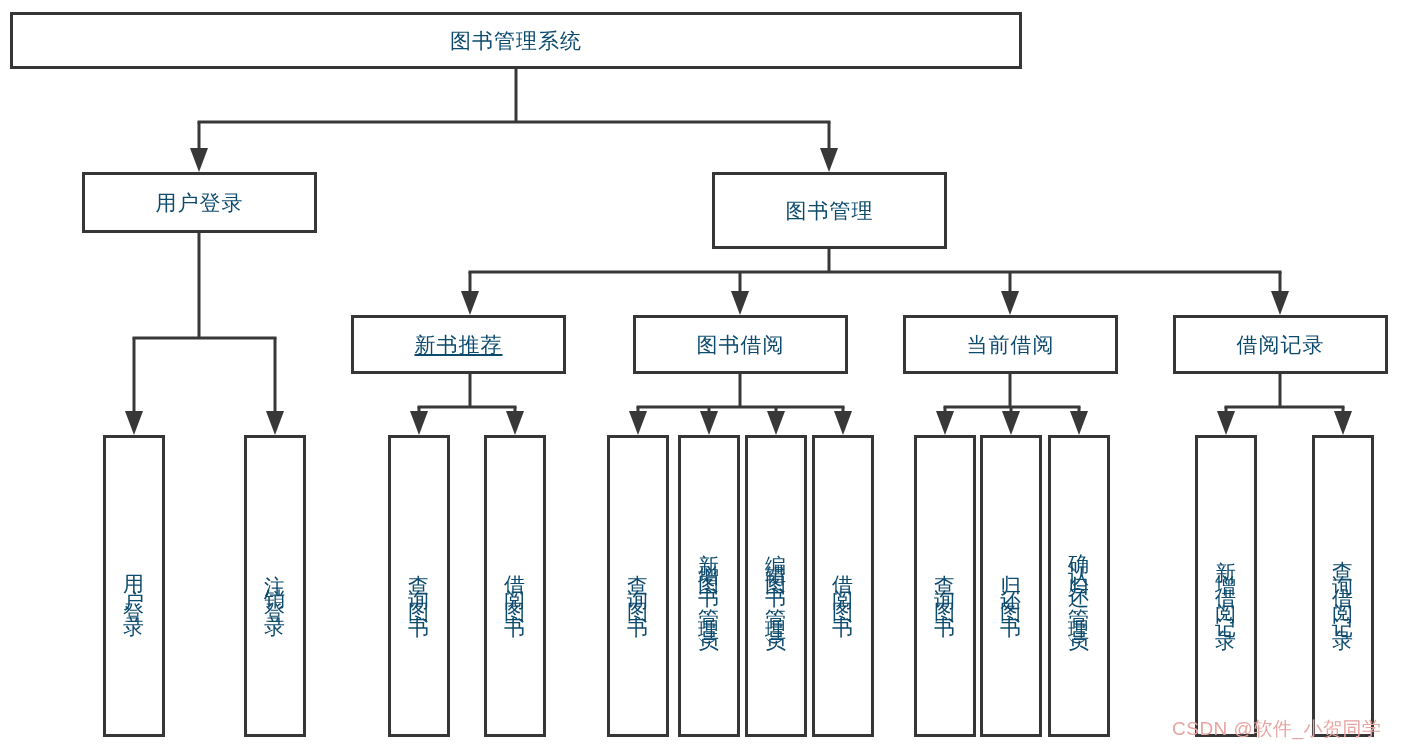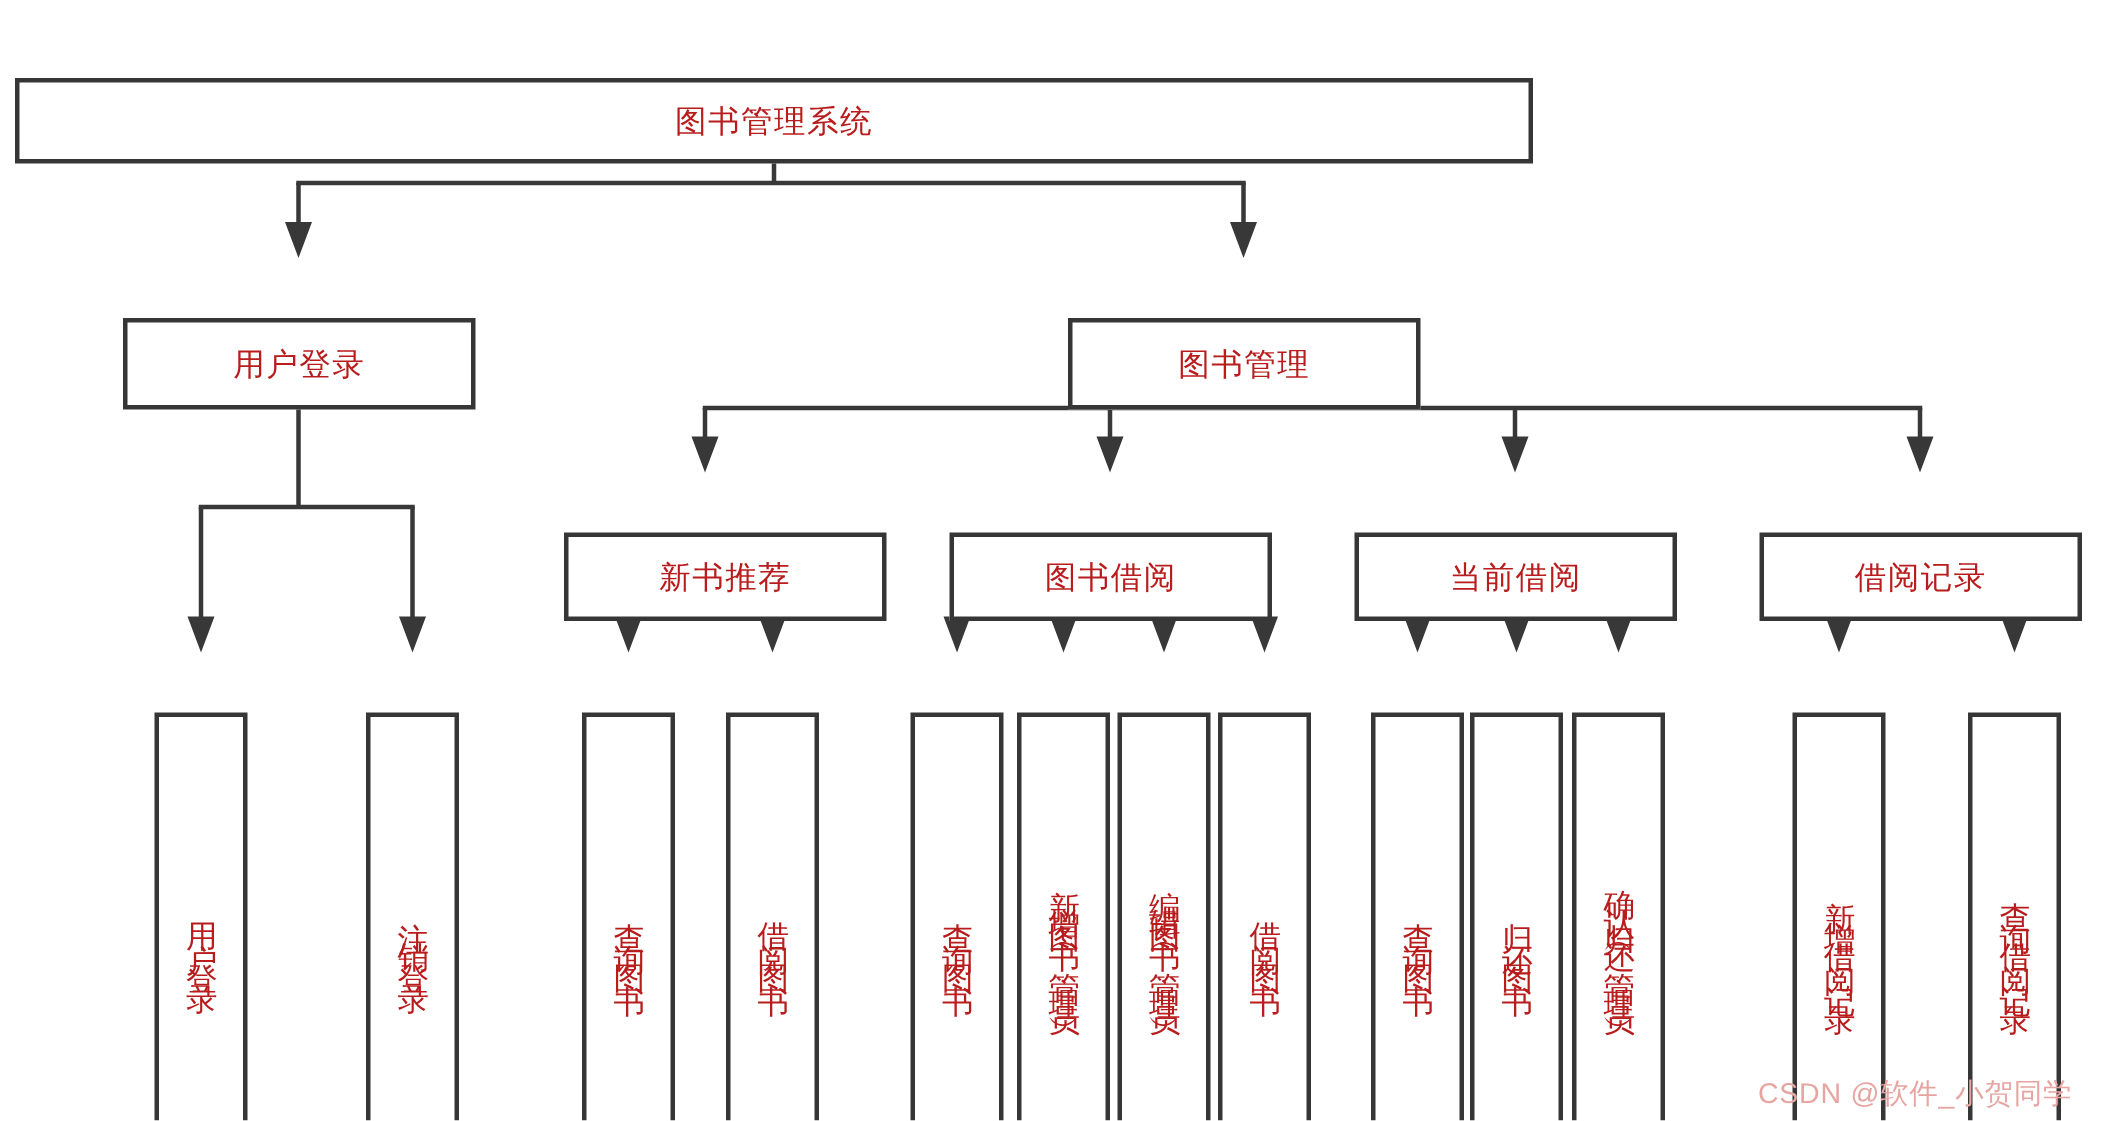--- a/index.html
+++ b/index.html
@@ -4,33 +4,33 @@
 <style>
   html,body{margin:0;padding:0;background:#fff;}
   .canvas{
     position:relative;width:1405px;height:747px;background:#ffffff;
     font-family:"Liberation Sans","DejaVu Sans",sans-serif;color:#2b2b2b;overflow:hidden;
   }
   .connectors{position:absolute;left:0;top:0;z-index:1;}
   .node{
     position:absolute;box-sizing:border-box;background:#ffffff;border:3px solid #363636;
     display:flex;align-items:center;justify-content:center;z-index:2;
-    font-size:21px;letter-spacing:1px;color:#b91c1c;margin-top:40px;
+    font-size:21px;letter-spacing:1px;color:#0c4a6e;
   }
   .leaf span{
     writing-mode:vertical-lr;text-orientation:mixed;letter-spacing:14px;
     font-size:21px;line-height:1;white-space:nowrap;
   }
   .leaf.long span{letter-spacing:11px;}
   
   .n-root{left:10px;top:12px;width:1012px;height:57px;}
   .n-user-login{left:82px;top:172px;width:235px;height:61px;}
-  .n-book-mgmt{left:712px;top:172px;width:235px;height:61px;}
+  .n-book-mgmt{left:712px;top:172px;width:235px;height:77px;}
   .lvl3{top:315px;width:215px;height:59px;}
-  .n-new-book-rec{left:376px;}
+  .n-new-book-rec{left:351px;text-decoration:underline;}
   .n-book-borrow{left:633px;}
   .n-current-borrow{left:903px;justify-content:center;}
   .n-borrow-records{left:1173px;}
   .leaf{top:435px;width:62px;height:302px;}
   .lf-user-login{left:103px;}
   .lf-logout{left:244px;}
   .lf-rec-query{left:388px;}
   .lf-rec-borrow{left:484px;}
   .lf-bb-query{left:607px;}
   .lf-bb-add{left:678px;}

